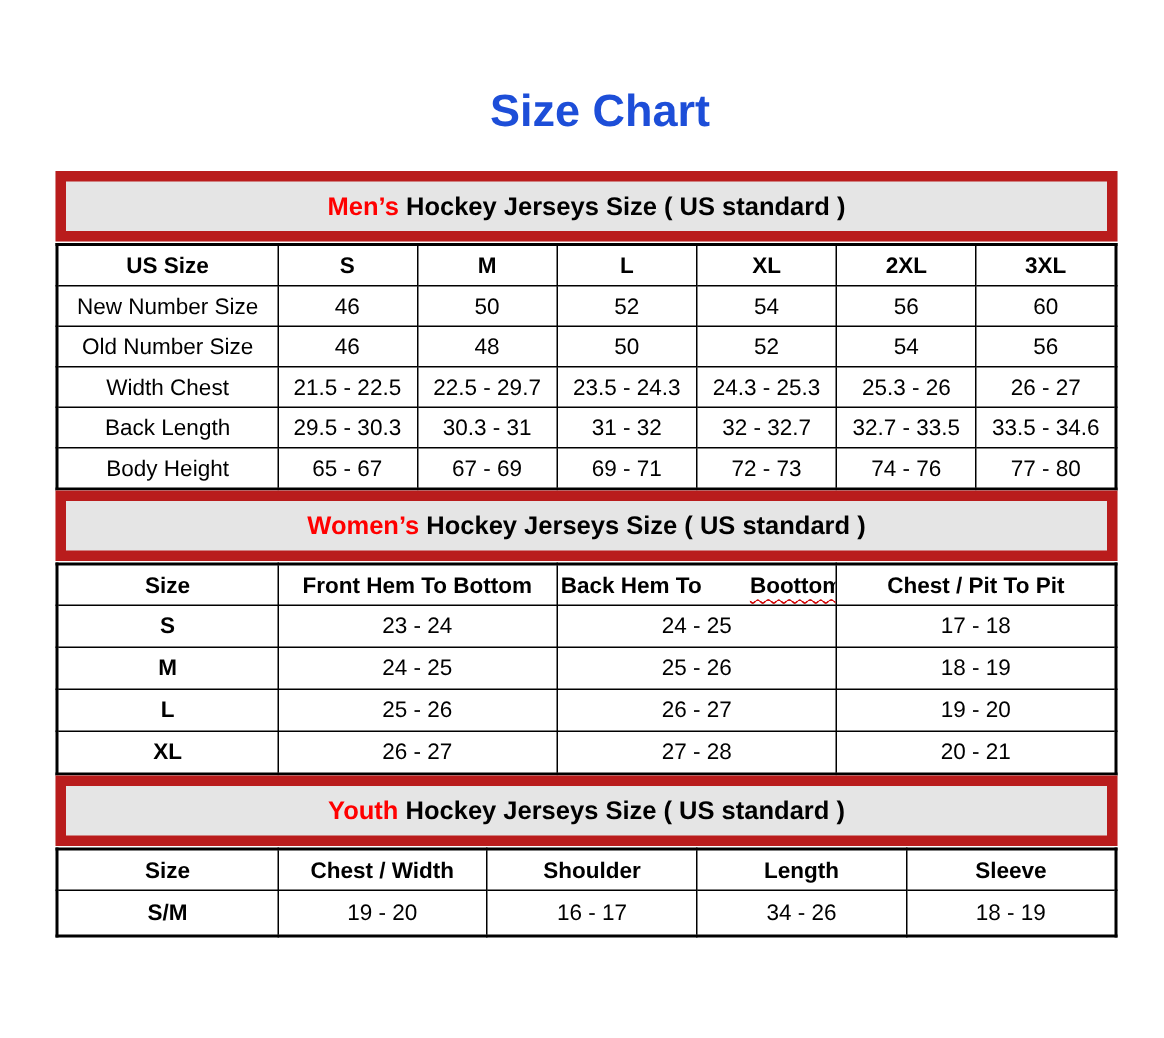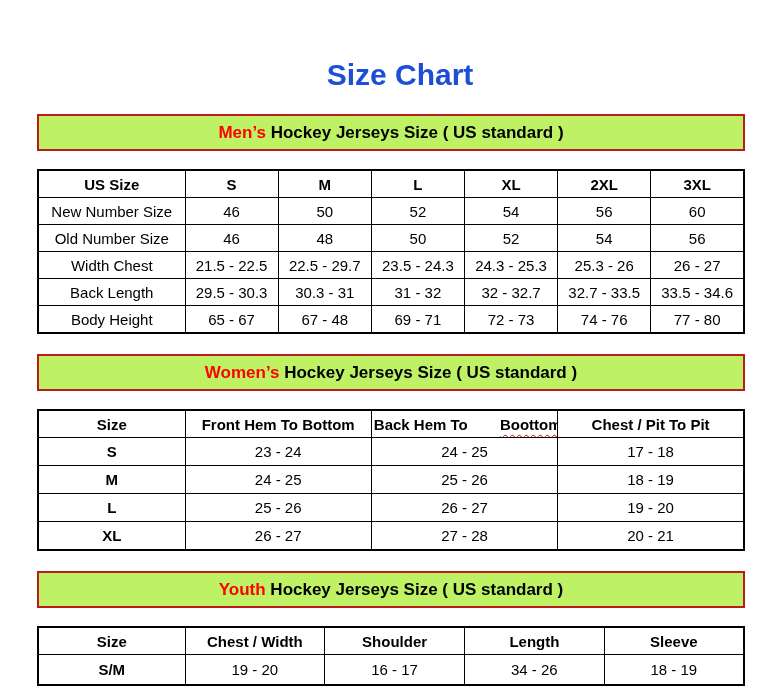--- a/index.html
+++ b/index.html
@@ -25,38 +25,38 @@
     font-weight: bold;
     color: #1d4ed8;
     letter-spacing: 0px;
     margin-left: 24px;
   }
   .chart {
     width: 708px;
     margin-left: 37px;
   }
   .banner {
-    border: 2px solid #b91c1c;
-    background: #bef264;
+    border: 7px solid #b91c1c;
+    background: #e5e5e5;
     height: 33px;
     display: flex;
     align-items: center;
     justify-content: center;
     font-weight: bold;
     font-size: 17px;
-    margin-bottom: 18px;
+    margin-bottom: 1px;
   }
   .banner span { white-space: pre; }
   .banner .hl { color: #FF0000; }
   table {
     width: 100%;
     border-collapse: collapse;
     table-layout: fixed;
     border: 2px solid #000000;
-    margin-bottom: 20px;
+    margin-bottom: 0;
   }
   th, td {
     border: 1px solid #000000;
     text-align: center;
     vertical-align: middle;
     padding: 0 2px;
     font-size: 15px;
     overflow: hidden;
     white-space: nowrap;
   }
@@ -143,21 +143,21 @@
         <td>29.5 - 30.3</td>
         <td>30.3 - 31</td>
         <td>31 - 32</td>
         <td>32 - 32.7</td>
         <td>32.7 - 33.5</td>
         <td>33.5 - 34.6</td>
       </tr>
       <tr>
         <td>Body Height</td>
         <td>65 - 67</td>
-        <td>67 - 48</td>
+        <td>67 - 69</td>
         <td>69 - 71</td>
         <td>72 - 73</td>
         <td>74 - 76</td>
         <td>77 - 80</td>
       </tr>
     </tbody>
       </table>
 
     <div class="banner">
       <span class="hl">Women’s</span>

